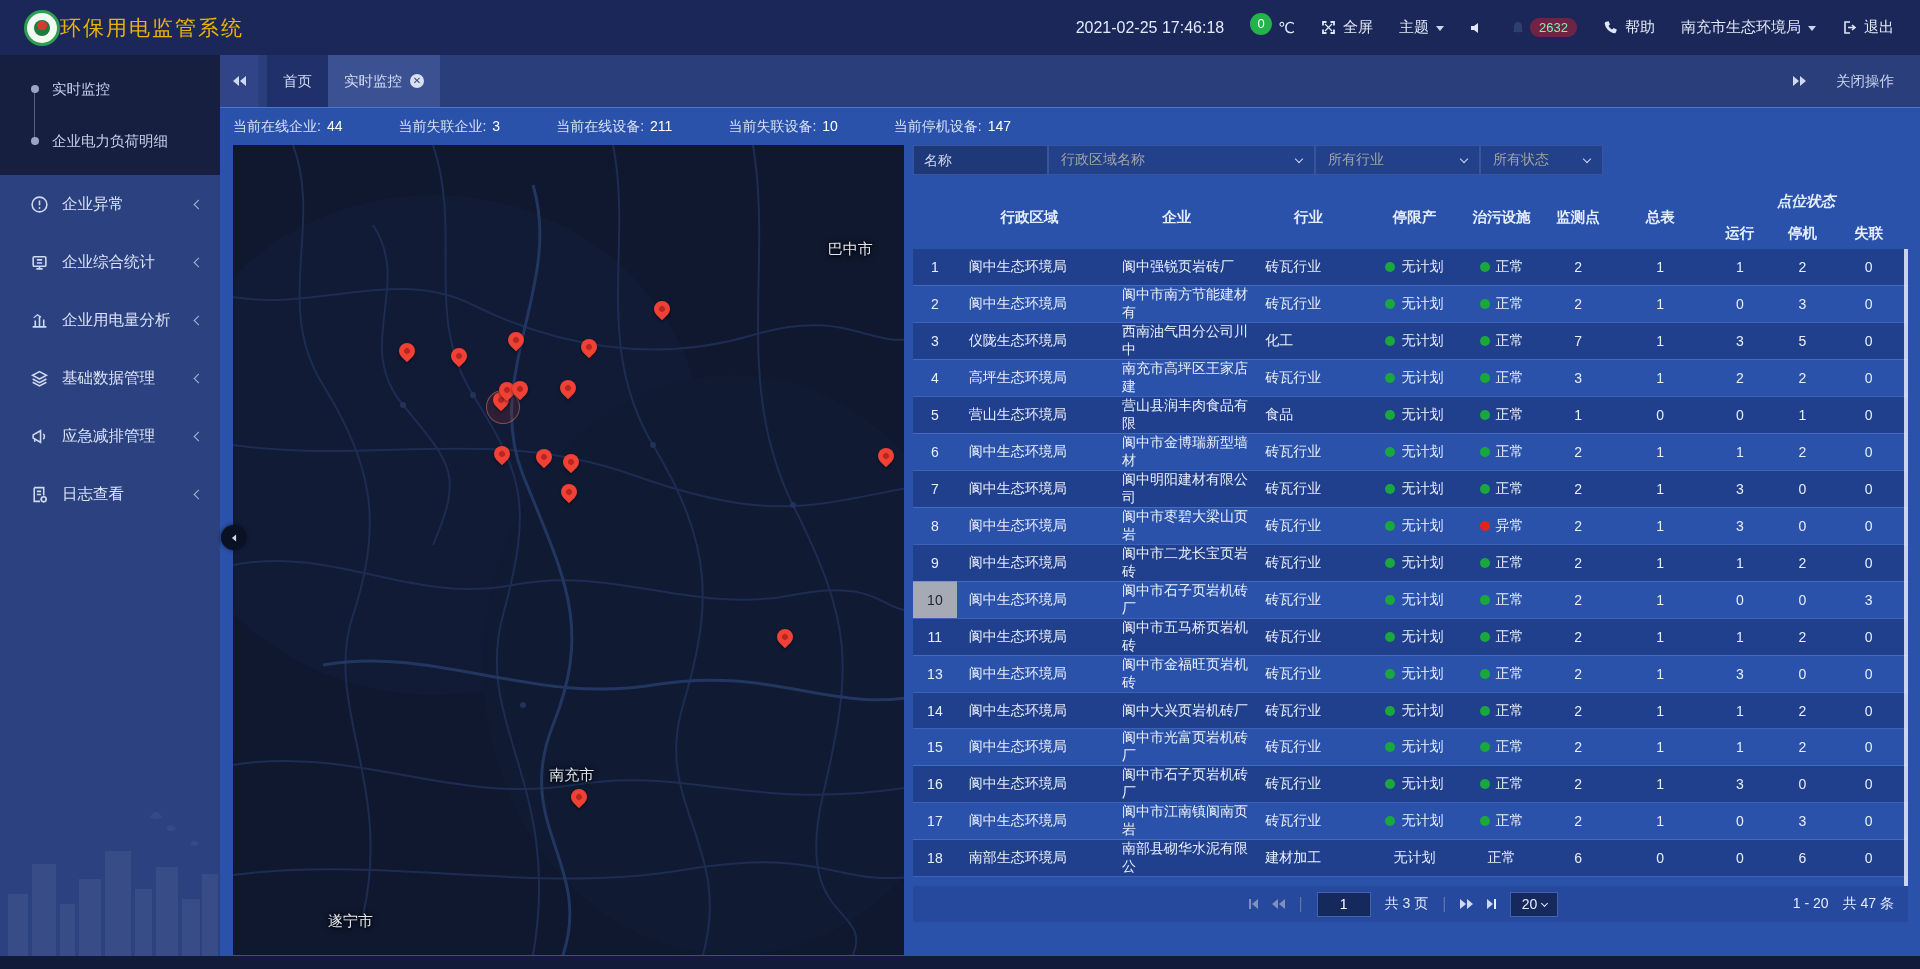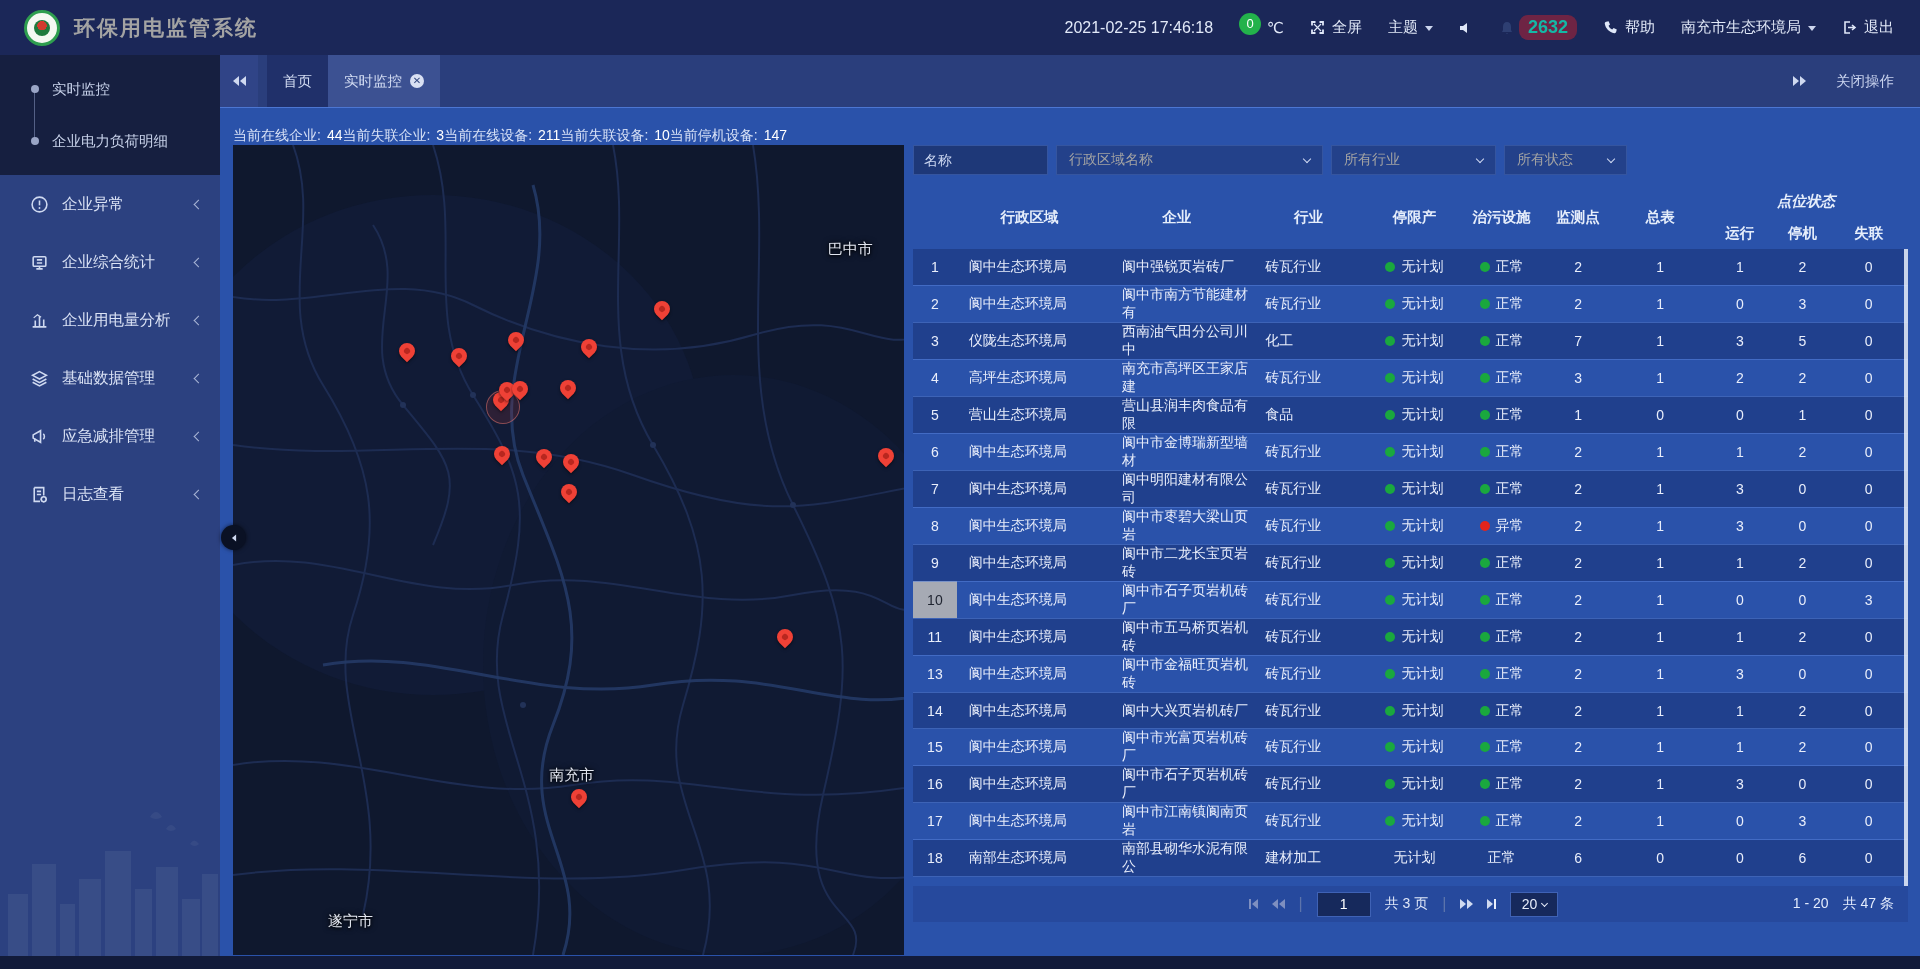--- a/index.html
+++ b/index.html
@@ -6,29 +6,29 @@
   html,body { width:1920px; height:969px; overflow:hidden; }
   body {
     font-family:"Liberation Sans","DejaVu Sans",sans-serif;
     background:#121b3a; color:#dfe7f8; position:relative;
   }
 
   
   .app-header{ height:55px; background:#1b2758; display:flex; align-items:center; padding:0 26px 0 24px; position:relative; z-index:20; }
   .logo{ width:36px; height:36px; border-radius:50%; background:#f4f8f2; border:3px solid #2e9e4f; display:flex; align-items:center; justify-content:center; flex:0 0 auto; }
   .logo-core{ width:16px; height:16px; border-radius:50%; background:radial-gradient(circle at 50% 35%, #d23b2e 0 35%, #1f7a3d 36% 100%); }
-  .app-title{ font-size:21px; font-weight:bold; color:#a3a3a3; letter-spacing:2px; margin-left:14px; }
+  .app-title{ font-size:21px; font-weight:normal; color:#eab308; letter-spacing:2px; }
   .header-right{ margin-left:auto; display:flex; align-items:center; gap:26px; font-size:15px; color:#e2e9f8; }
   .datetime{ font-size:16px; }
   .temp{ display:flex; align-items:flex-start; gap:6px; }
   .temp-circle{ width:22px; height:22px; border-radius:50%; background:#23b24b; color:#fff; font-size:13px; display:flex; align-items:center; justify-content:center; margin-top:-6px; }
   .hbtn{ display:flex; align-items:center; gap:7px; cursor:pointer; white-space:nowrap; }
   .caret-down{ width:0; height:0; border-left:4px solid transparent; border-right:4px solid transparent; border-top:5px solid #cdd6ee; display:inline-block; margin-top:2px;}
   .badge-group{ display:flex; align-items:center; gap:4px; }
-  .badge{ background:#6e2444; color:#14b8a6; font-size:18px; padding:2px 9px; border-radius:9px; font-weight:bold; }
+  .badge{ background:#6e2444; color:#86efac; font-size:13px; padding:2px 9px; border-radius:9px; font-weight:normal; }
   svg.hicon{ display:block; }
 
   
   .layout{ display:flex; height:914px; position:relative; }
 
   
   .sidebar{ width:220px; background:#2c4180; position:relative; flex:0 0 auto; overflow:hidden; }
   .menu-parent{ height:58px; display:flex; align-items:center; padding:0 18px 0 30px; gap:13px; font-size:15.5px; color:#dbe3f5; cursor:pointer; position:relative; }
   .menu-parent .micon{ width:19px; height:19px; flex:0 0 auto; }
   .menu-parent .mlabel{ flex:1; }
@@ -53,40 +53,40 @@
   .tri.dim-l{ border-right:6px solid #7e8fc0; }
   .tab{ display:flex; align-items:center; padding:0 16px; font-size:14.5px; color:#d3dcf3; cursor:pointer; gap:8px; }
   .tab.home{ background:#20306a; margin-left:9px;font-family:Liberation Serif, serif; }
   .tab.active{ background:#3c5192; }
   .tab-close{ width:14px; height:14px; border-radius:50%; background:#d9e0f3; color:#33477f; font-size:10px; line-height:14px; text-align:center; font-weight:bold; }
   .tabbar-right{ margin-left:auto; display:flex; align-items:center; gap:30px; padding-right:26px; }
   .dbl{ display:flex; gap:1px; cursor:pointer; }
   .close-ops{ font-size:14.5px; color:#c9d3ee; cursor:pointer; }
 
   
-  .statsbar{ height:38px; border-top:1px solid #4c76d2; display:flex; align-items:flex-end; padding-left:13px; font-size:14px; flex:0 0 auto; }
+  .statsbar{ height:38px; border-top:1px solid #4c76d2; display:flex; align-items:center; padding-left:13px; gap:56px; font-size:14px; flex:0 0 auto; }
   .stat{ display:flex; gap:6px; color:#d6e0f6; }
   .stat b{ color:#ffffff; font-weight:normal; }
 
   
   .content{ flex:1; display:flex; padding:0 12px 0 13px; gap:9px; position:relative; }
 
   
   .map-panel{ width:671px; height:810px; position:relative; flex:0 0 auto; }
   .map-bg{ position:absolute; inset:0; overflow:hidden; background:#0f182e; }
   .map-label{ position:absolute; font-size:15px; color:#e3e7f1; text-shadow:0 1px 3px #000, 0 0 6px #000; transform:translate(-50%,-50%); white-space:nowrap; }
   .pin-wrap{ position:absolute; width:0; height:0; }
   .pin{ position:absolute; left:-8px; top:-21px; width:16px; height:16px; background:#ef4136; border-radius:50% 50% 50% 0; transform:rotate(-45deg); box-shadow:-1px 1px 3px rgba(0,0,0,.5); }
   .pin::after{ content:""; position:absolute; left:5px; top:5px; width:6px; height:6px; border-radius:50%; background:#b8271f; }
   .pin-ring{ position:absolute; width:34px; height:34px; border-radius:50%; border:1px solid rgba(255,130,120,.45); background:rgba(255,70,60,.12); transform:translate(-50%,-50%); }
   .map-collapse{ position:absolute; left:-12px; top:380px; width:25px; height:25px; border-radius:50%; background:#0a1124; display:flex; align-items:center; justify-content:center; cursor:pointer; z-index:4; box-shadow:0 0 4px rgba(0,0,0,.6); }
 
   
   .right-panel{ flex:1; display:flex; flex-direction:column; min-width:0; height:810px; }
-  .filters{ display:flex; gap:8px; margin-bottom:10px; flex:0 0 auto; }
+  .filters{ display:flex; gap:0; margin-bottom:10px; flex:0 0 auto; }
   .f-input{ width:135px; height:30px; background:#1e3878; border:1px solid #35559f; color:#cdd8f2; font-size:14px; padding:0 10px; outline:none; font-family:inherit; }
   .f-input::placeholder{ color:#cdd8f2; opacity:1; }
   .f-select{ height:30px; background:#23418a; border:1px solid #35559f; display:flex; align-items:center; justify-content:space-between; padding:0 12px; font-size:14px; color:#a3a3a3; cursor:pointer; }
   .f-select .chev{ width:6px; height:6px; border-color:#cfd9f2; transform:rotate(45deg); margin-top:-3px; }
   .fs-region{ width:267px; } .fs-industry{ width:165px; } .fs-status{ width:123px; }
 
   table{ border-collapse:collapse; table-layout:fixed; width:100%; }
   th{ font-weight:bold; color:#e6eefb; font-size:14.5px; }
   .thead-table{ flex:0 0 auto; }
   .thead-table th{ height:32px; }

